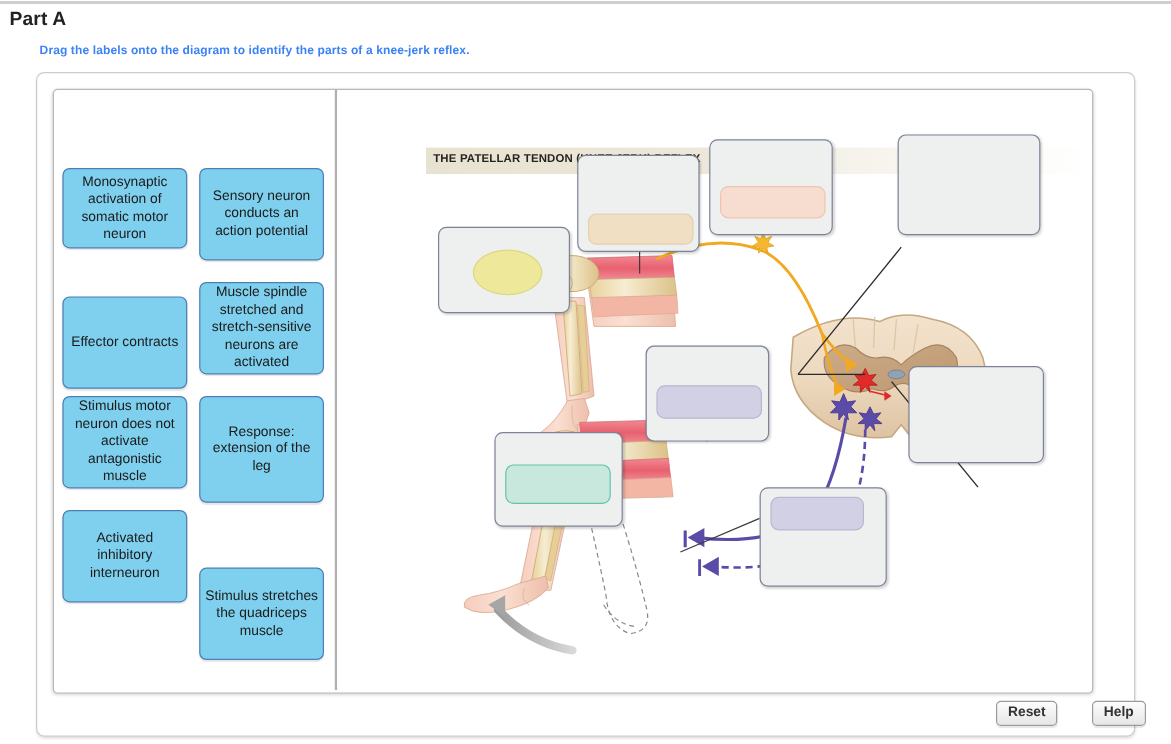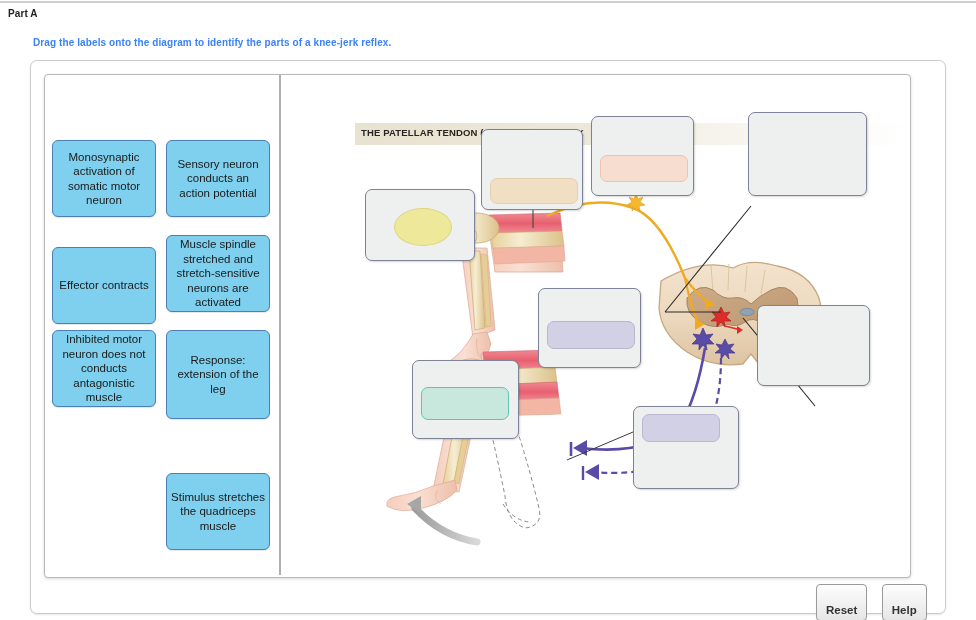--- a/index.html
+++ b/index.html
@@ -9,21 +9,21 @@
     font-family:"Liberation Sans", sans-serif;
     overflow:hidden;
     position:relative;
   }
   .topbar{
     position:absolute;left:0;top:0;width:976px;height:4px;
     background:linear-gradient(to bottom,#ffffff 0,#ffffff 1px,#cfcfcf 1px,#cfcfcf 3px,#ffffff 3px);
   }
   .part-title{
     position:absolute;left:8px;top:8px;
-    font-size:10px;font-weight:bold;color:#222;letter-spacing:.1px;
+    font-size:16px;font-weight:bold;color:#222;letter-spacing:.1px;
   }
   .instruction{
     position:absolute;left:33px;top:37px;
     font-size:10px;font-weight:bold;color:#3b82f6;letter-spacing:.1px;
   }
   
   .exercise-frame{
     position:absolute;left:30px;top:60px;width:914px;height:552px;
     background:#fff;border:1px solid #cccccc;border-radius:7px;
     box-shadow:0 1px 2px rgba(0,0,0,.10);
@@ -96,44 +96,45 @@
     background:#eee89a;border:1.4px solid #ddd684;border-radius:50%;
   }
   svg.art{position:absolute;left:0;top:0;width:627px;height:498px;}
   
   .btn-row{position:absolute;left:806px;top:584px;}
   .ui-btn{
     display:inline-block;
     background:linear-gradient(to bottom,#fdfdfd,#e6e6e6);
     border:1px solid #9a9a9a;border-radius:4px;
     font-size:11.5px;font-weight:bold;color:#333;
-    padding:19px 9px 4px 9px;margin-left:10px;
+    padding:3px 9px 4px 9px;margin-left:24px;
     cursor:pointer;
     box-shadow:0 1px 1px rgba(0,0,0,.10);
   }
 </style>
 </head>
 <body>
 
 <div class="topbar"></div>
 
 <div class="part-title">Part A</div>
 <div class="instruction">Drag the labels onto the diagram to identify the parts of a knee-jerk reflex.</div>
 
 <div class="exercise-frame"></div>
 <div class="exercise-inner"></div>
 <div class="panel-divider"></div>
 
 <div class="label-bank" id="label-bank">
-    <div class="drag-label" style="left: 0px; top: 0px; width: 104px; height: 77px;">Monosynaptic activation of somatic motor neuron</div>
+    <div class="drag-label" style="left: 0px; top: 0px; width: 104px; height: 67px;">Monosynaptic activation of somatic motor neuron</div>
     <div class="drag-label" style="left: 114px; top: 0px; width: 104px; height: 77px;">Sensory neuron conducts an action potential</div>
     <div class="drag-label" style="left: 0px; top: 95px; width: 104px; height: 77px; margin-top: 12px;">Effector contracts</div>
     <div class="drag-label" style="left: 114px; top: 95px; width: 104px; height: 77px;">Muscle spindle stretched and stretch-sensitive neurons are activated</div>
-    <div class="drag-label" style="left: 0px; top: 190px; width: 104px; height: 77px;">Inhibited motor neuron does not conducts antagonistic muscle</div>
+    <div class="drag-label" style="left: 0px; top: 190px; width: 104px; height: 77px;">Stimulus motor neuron does not activate antagonistic muscle</div>
     <div class="drag-label" style="left: 114px; top: 190px; width: 104px; height: 89px;">Response: extension of the leg</div>
+    <div class="drag-label" style="left: 0px; top: 285px; width: 104px; height: 77px;">Activated inhibitory interneuron</div>
     <div class="drag-label" style="left: 114px; top: 285px; width: 104px; height: 77px; margin-top: 48px;">Stimulus stretches the quadriceps muscle</div>
   </div>
 
 <div class="diagram">
 
   <div class="diag-title-band"></div>
   <div class="band-fade"></div>
   <div class="diag-title">THE PATELLAR TENDON (KNEE JERK) REFLEX</div>
 
   <svg class="art" viewBox="0 0 627 498">

